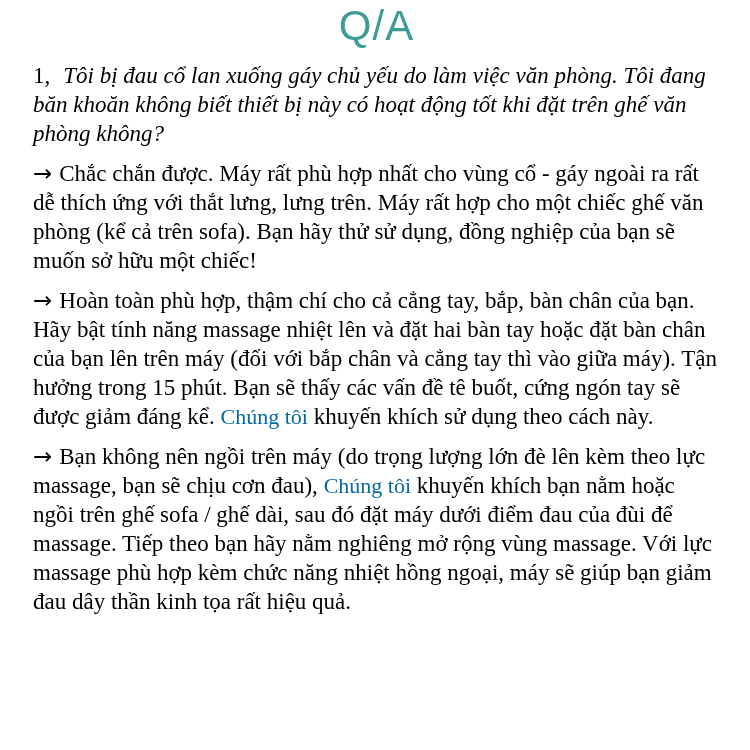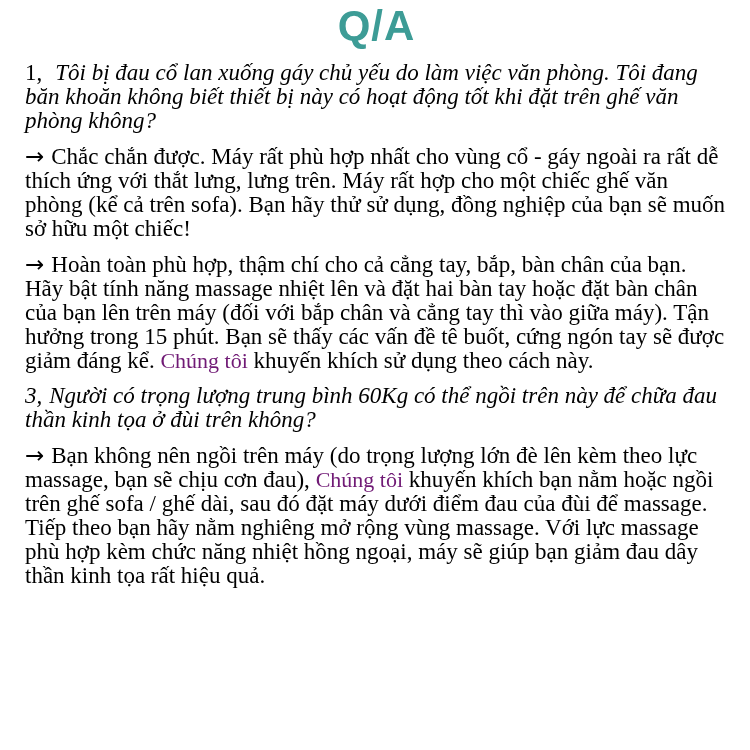--- a/index.html
+++ b/index.html
@@ -13,50 +13,50 @@
   }
   .content {
     box-sizing: border-box;
     width: 750px;
     padding: 2px 22px 0 25px;
     font-family: "Liberation Serif", serif;
   }
   .title {
     text-align: center;
     font-family: "Liberation Sans", sans-serif;
-    font-weight: bold;
+    font-weight: normal;
     font-size: 42px;
     line-height: 48px;
     letter-spacing: 1px;
     margin: 0 0 0 0;
   }
   p.question, p.answer {
     font-size: 23px;
-    line-height: 24px;
-    margin: 11px 0;
+    line-height: 29px;
+    margin: 11px 8px;
   }
   p.question {
     font-style: italic;
   }
   .q-number {
     margin-right: 7px;
   }
   
   .qa-item-0 .q-number {
     font-style: normal;
     margin-right: 13px;
   }
   .arrow {
     font-family: "DejaVu Sans", sans-serif;
     margin-right: 7px;
   }
   .seg-normal {}
   .seg-alt {
     font-size: 22px;
-    color: #701a75;
+    color: #0369a1;
   }
 </style>
 </head>
 <body>
 
 <div class="content">
 
   <h1 class="title" style="color: rgb(61, 156, 150);">Q/A</h1>
 
   <div class="qa-item qa-item-0">
@@ -68,21 +68,18 @@
     </p>
   </div>
 
   <div class="qa-item qa-item-1">
     <p class="answer">
       <span class="arrow">→</span><span><span class="seg-normal">Hoàn toàn phù hợp, thậm chí cho cả cẳng tay, bắp, bàn chân của bạn. Hãy bật tính năng massage nhiệt lên và đặt hai bàn tay hoặc đặt bàn chân của bạn lên trên máy (đối với bắp chân và cẳng tay thì vào giữa máy). Tận hưởng trong 15 phút. Bạn sẽ thấy các vấn đề tê buốt, cứng ngón tay sẽ được giảm đáng kể. </span><span class="seg-alt">Chúng tôi</span><span class="seg-normal"> khuyến khích sử dụng theo cách này.</span></span>
     </p>
   </div>
 
   <div class="qa-item qa-item-2">
-    <p class="question">
-      <span class="q-number">3,</span><span>Người có trọng lượng trung bình 60Kg có thể ngồi trên này để chữa đau thần kinh tọa ở đùi trên không?</span>
-    </p>
     <p class="answer">
       <span class="arrow">→</span><span><span class="seg-normal">Bạn không nên ngồi trên máy (do trọng lượng lớn đè lên kèm theo lực massage, bạn sẽ chịu cơn đau), </span><span class="seg-alt">Chúng tôi</span><span class="seg-normal"> khuyến khích bạn nằm hoặc ngồi trên ghế sofa / ghế dài, sau đó đặt máy dưới điểm đau của đùi để massage. Tiếp theo bạn hãy nằm nghiêng mở rộng vùng massage. Với lực massage phù hợp kèm chức năng nhiệt hồng ngoại, máy sẽ giúp bạn giảm đau dây thần kinh tọa rất hiệu quả.</span></span>
     </p>
   </div>
 
 </div>
 
 </body></html>

